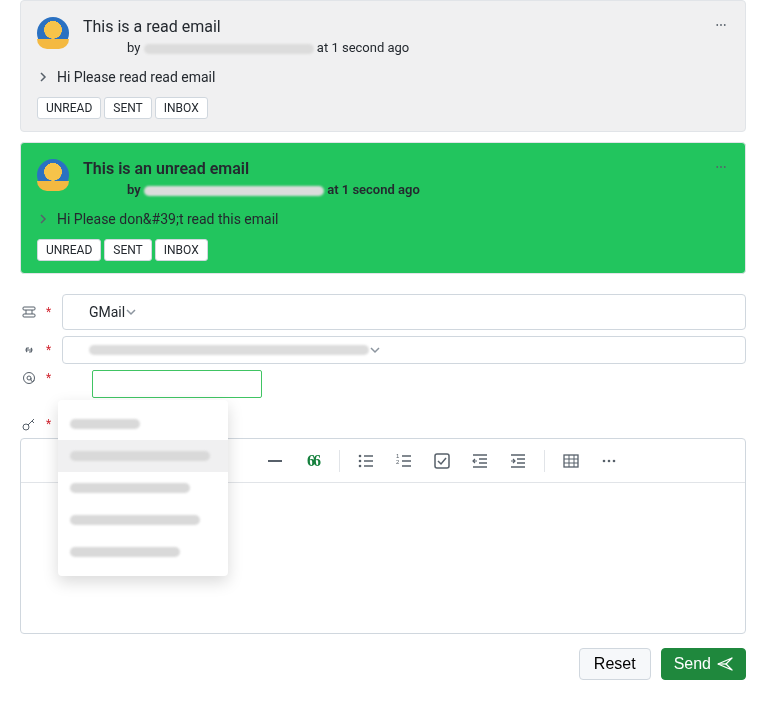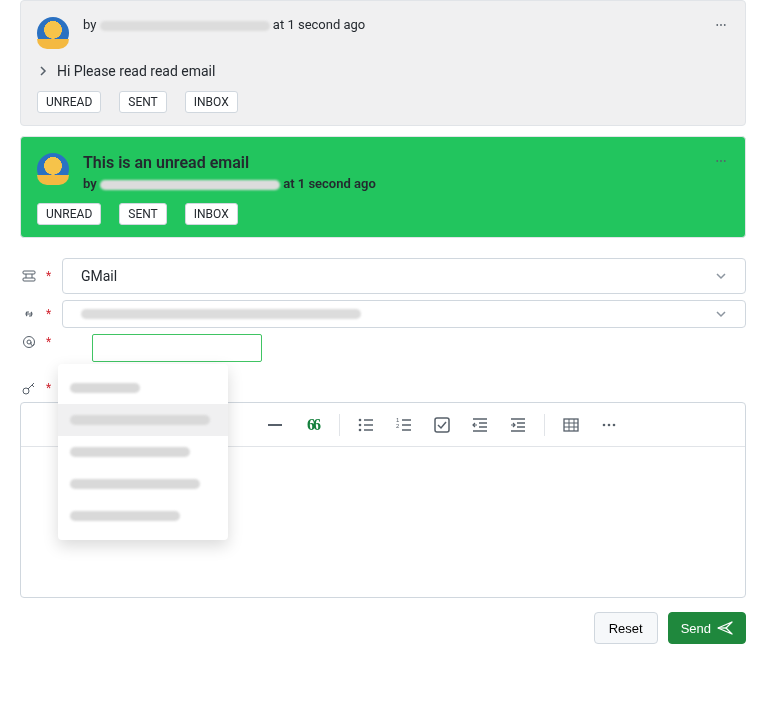--- a/index.html
+++ b/index.html
@@ -31,59 +31,59 @@
     position: relative;
   }
   .avatar::after{
     content:""; position:absolute; bottom:0; left:0; right:0; height:10px;
     background:#f4b941; border-bottom-left-radius:16px; border-bottom-right-radius:16px;
   }
   .title-row { display:flex; flex-direction:column; gap:4px;}
   .email-title { font-size: 16px; margin:0; }
   .email-card.read .email-title { font-weight: 400; color:#24292f;}
   .email-card.unread .email-title { font-weight: 600; }
-  .byline { font-size: 13px; }
+  .byline { font-size: 13px; margin-left: 44px; }
   .email-card.read .byline { font-weight:400; color:#24292f; }
   .email-card.unread .byline { font-weight:600; }
   .ts { font-weight:400; }
   .email-card.unread .ts { font-weight:600; }
   .redact {
     display:inline-block; vertical-align:middle;
     height:10px; border-radius:5px;
     background: #dcdcdc;
     filter: blur(1px);
   }
   .more-btn {
     position:absolute; top:12px; right:12px;
     width:24px; height:24px; background:none; border:none;
     cursor:pointer; display:flex; align-items:center; justify-content:center;
     color:#57606a;
   }
   .snippet-row { display:flex; align-items:center; gap:8px; margin-top:14px; color:#24292f;}
   .chev { display:inline-flex; }
-  .tags { display:flex; gap:18px; margin-top:12px; }
+  .tags { display:flex; gap:3px; margin-top:12px; }
   .tag {
     border:1px solid #d0d7de; background:#fff; border-radius:3px;
     padding:3px 8px; font-size:12px; color:#24292f; cursor:pointer;
   }
   .form-area {
     margin: 20px 20px 10px 20px;
     position: relative;
   }
   .form-row {
     display:flex; align-items:center; gap:8px; margin-bottom:6px;
   }
   .row-icon { width:18px; display:flex; justify-content:center; color:#57606a;}
   .req { color:#d1242f; font-size:12px; width:8px;}
   .sel {
     flex:1; height:36px;
     border:1px solid #d0d7de; border-bottom:1px solid #d0d7de;
     border-radius:4px;
-    display:flex; align-items:center; justify-content:space-between;
-    padding:0 18px; background:#fff; cursor:pointer;
+    display:flex; align-items:center; 
+    padding:0 26px; background:#fff; cursor:pointer;
   }
   .sel.small { height:28px; }
   .chevd { color:#8c959f; }
   .autocomp {
     margin-left:34px;
     width:170px;
     border:1px solid #40c463;
     border-radius:2px;
     height:28px;
     padding:0 8px; outline:none; font-size:13px;
@@ -121,21 +121,21 @@
   }
   .tbtn.spacer-hidden{ visibility:hidden; }
   .tsep{ width:1px; height:22px; background:#e1e4e8; margin:0 6px;}
   .editor-body{ min-height:150px; padding:12px; }
   .footer{
     display:flex; justify-content:flex-end; gap:10px;
     margin: 14px 20px 10px 20px;
   }
   .btn{
     height:32px; border-radius:4px; border:1px solid #d0d7de;
-    background:#f6f8fa; padding:0 14px; cursor:pointer; font-size:13px;
+    background:#f6f8fa; padding:0 14px; cursor:pointer; font-size:16px;
   }
   .btn.primary{
     background:#1f883d; border-color:#1f883d; color:#fff;
     display:flex; align-items:center; gap:6px; padding:4px 12px;
   }
   svg{display:block;}
   .top-gap{height:0px;}
   .quote-66{font-family:Georgia,serif; font-weight:700; letter-spacing:-2px;}
 </style>
 </head>
@@ -147,20 +147,21 @@
   <button class="more-btn">
     <svg width="16" height="16" viewBox="0 0 16 16">
         <circle cx="3" cy="8" r="1.2" fill="currentColor"></circle>
         <circle cx="8" cy="8" r="1.2" fill="currentColor"></circle>
         <circle cx="13" cy="8" r="1.2" fill="currentColor"></circle>
       </svg>
   </button>
   <div class="card-head">
     <div class="avatar"></div>
     <div class="title-row">
+      <div class="email-title">This is a read email</div>
       <div class="byline">
         <span>by</span>
         <span class="redact" style="width:170px;"></span>
         <span class="ts">at 1 second ago</span>
       </div>
     </div>
   </div>
   <div class="snippet-row">
     <span class="chev">
       <svg width="12" height="12" viewBox="0 0 12 12">
@@ -188,20 +189,28 @@
     <div class="avatar"></div>
     <div class="title-row">
       <div class="email-title">This is an unread email</div>
       <div class="byline">
         <span>by</span>
         <span class="redact" style="width:180px;"></span>
         <span class="ts">at 1 second ago</span>
       </div>
     </div>
   </div>
+  <div class="snippet-row">
+    <span class="chev">
+      <svg width="12" height="12" viewBox="0 0 12 12">
+          <path d="M4 2 L8 6 L4 10" stroke="#57606a" stroke-width="1.5" fill="none"></path>
+        </svg>
+    </span>
+    <span>Hi Please don&amp;#39;t read this email</span>
+  </div>
   <div class="tags">
     <span class="tag">UNREAD</span>
     <span class="tag">SENT</span>
     <span class="tag">INBOX</span>
   </div>
 </div>
 
 <div class="form-area">
 
   <div class="form-row">

